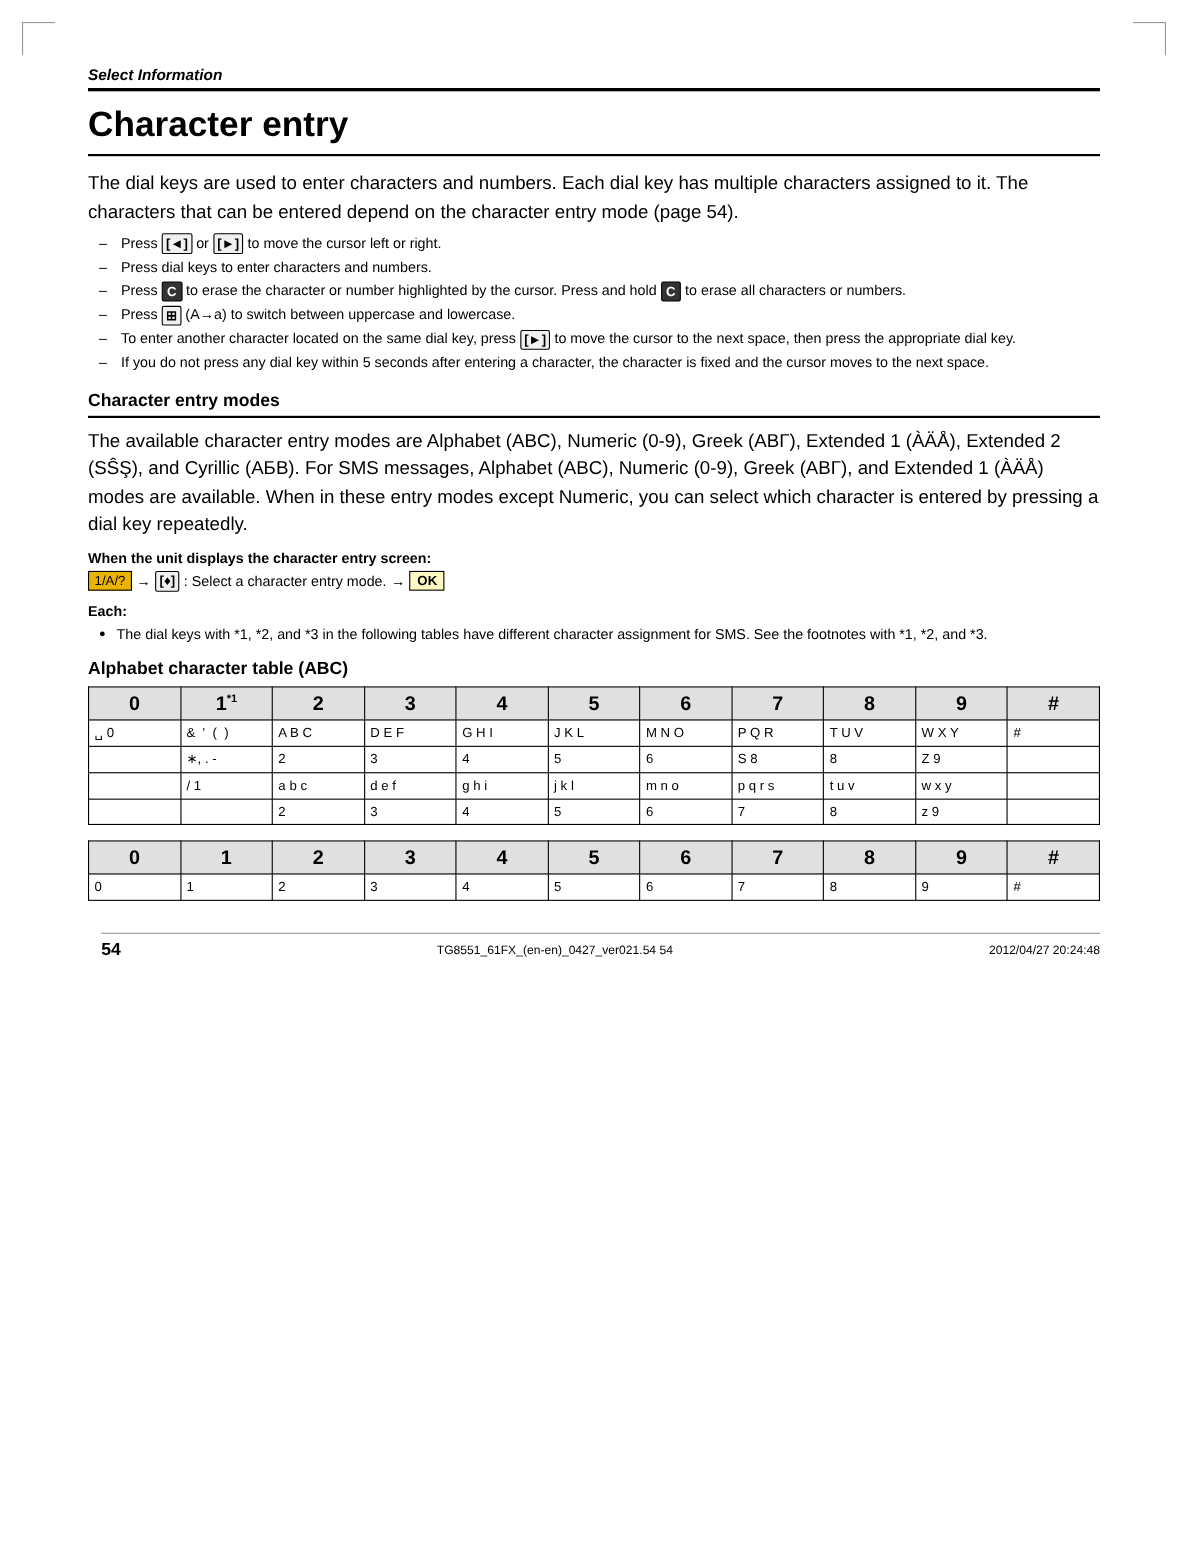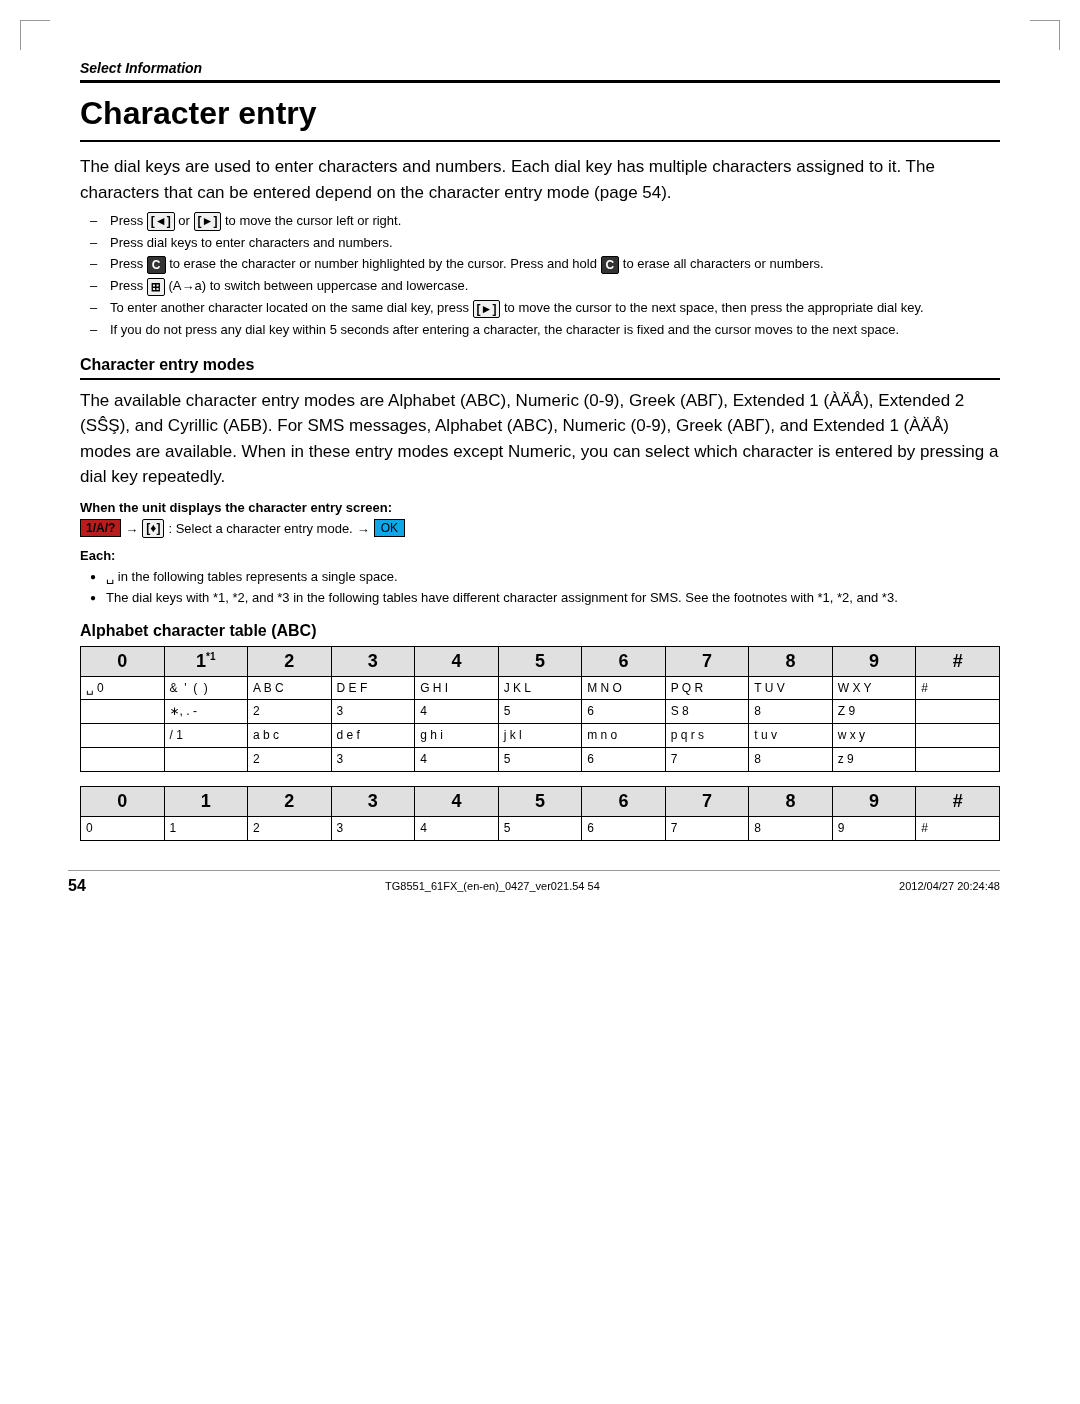--- a/index.html
+++ b/index.html
@@ -160,21 +160,21 @@
       text-align: left;
       vertical-align: top;
       font-size: 12px;
       line-height: 1.4;
       min-width: 60px;
     }
     
     .footer {
       position: absolute;
       bottom: 40px;
-      left: 68px;
+      left: 92px;
       right: 80px;
       border-top: 1px solid #999;
       padding-top: 6px;
       display: flex;
       justify-content: space-between;
       align-items: center;
       font-size: 11px;
     }
     .page-number {
       font-size: 16px;
@@ -184,31 +184,31 @@
       display: flex;
       align-items: center;
       gap: 4px;
       margin-bottom: 6px;
     }
     .ok-badge {
       display: inline-block;
       border: 1.5px solid #000;
       padding: 1px 6px;
       font-size: 12px;
-      font-weight: normal;
-      background: #0ea5e9;
+      font-weight: bold;
+      background: #fef9c3;
       vertical-align: middle;
     }
     .mode-badge {
       display: inline-block;
       border: 1.5px solid #000;
       padding: 1px 5px;
       font-size: 12px;
-      font-weight: bold;
-      background: #b91c1c;
+      font-weight: normal;
+      background: #eab308;
       vertical-align: middle;
     }
   </style>
 </head>
 <body>
 
 <div class="page">
 
   <div class="corner-mark tl"></div>
   <div class="corner-mark tr"></div>
@@ -239,21 +239,20 @@
     <span class="mode-badge">1/A/?</span>
     <span>→</span>
     <span class="key-badge">[♦]</span>
     <span>: Select a character entry mode.</span>
     <span>→</span>
     <span class="ok-badge">OK</span>
   </div>
 
   <span class="bold-label">Each:</span>
   <ul class="note-list">
-    <li>␣ in the following tables represents a single space.</li>
     <li>The dial keys with *1, *2, and *3 in the following tables have different character assignment for SMS. See the footnotes with *1, *2, and *3.</li>
   </ul>
 
   <div class="table-label">Alphabet character table (ABC)</div>
   <table class="char-table">
     <thead>
       <tr>
         <th>0</th>
         <th>1<sup>*1</sup></th>
         <th>2</th>

